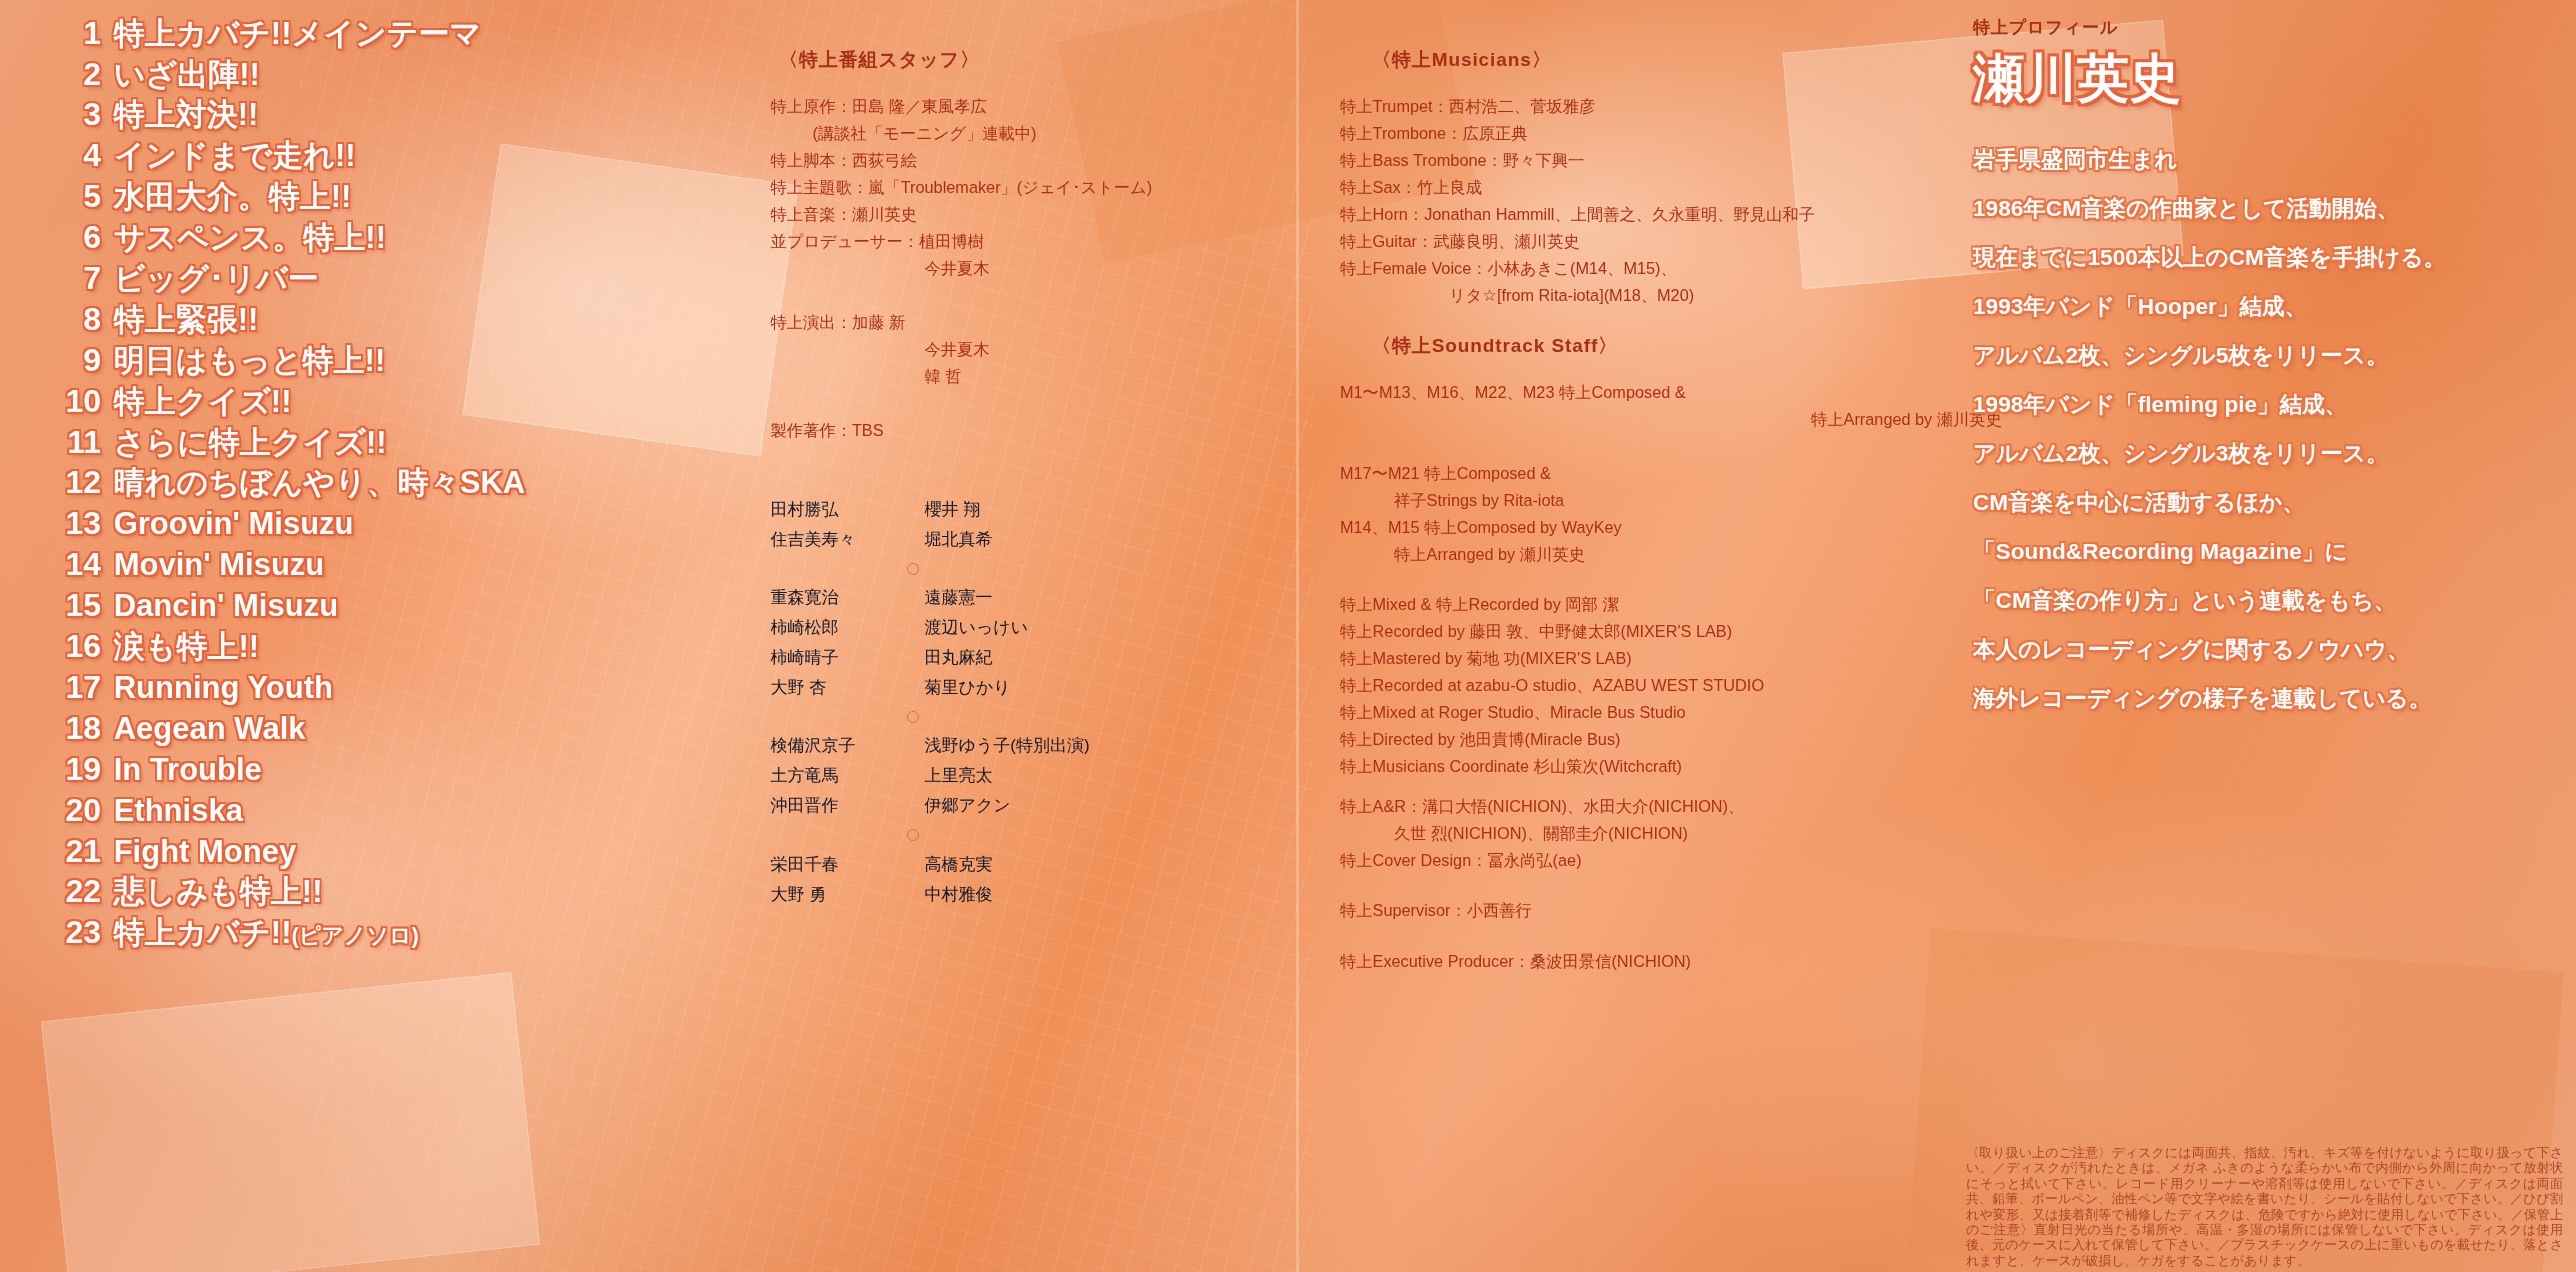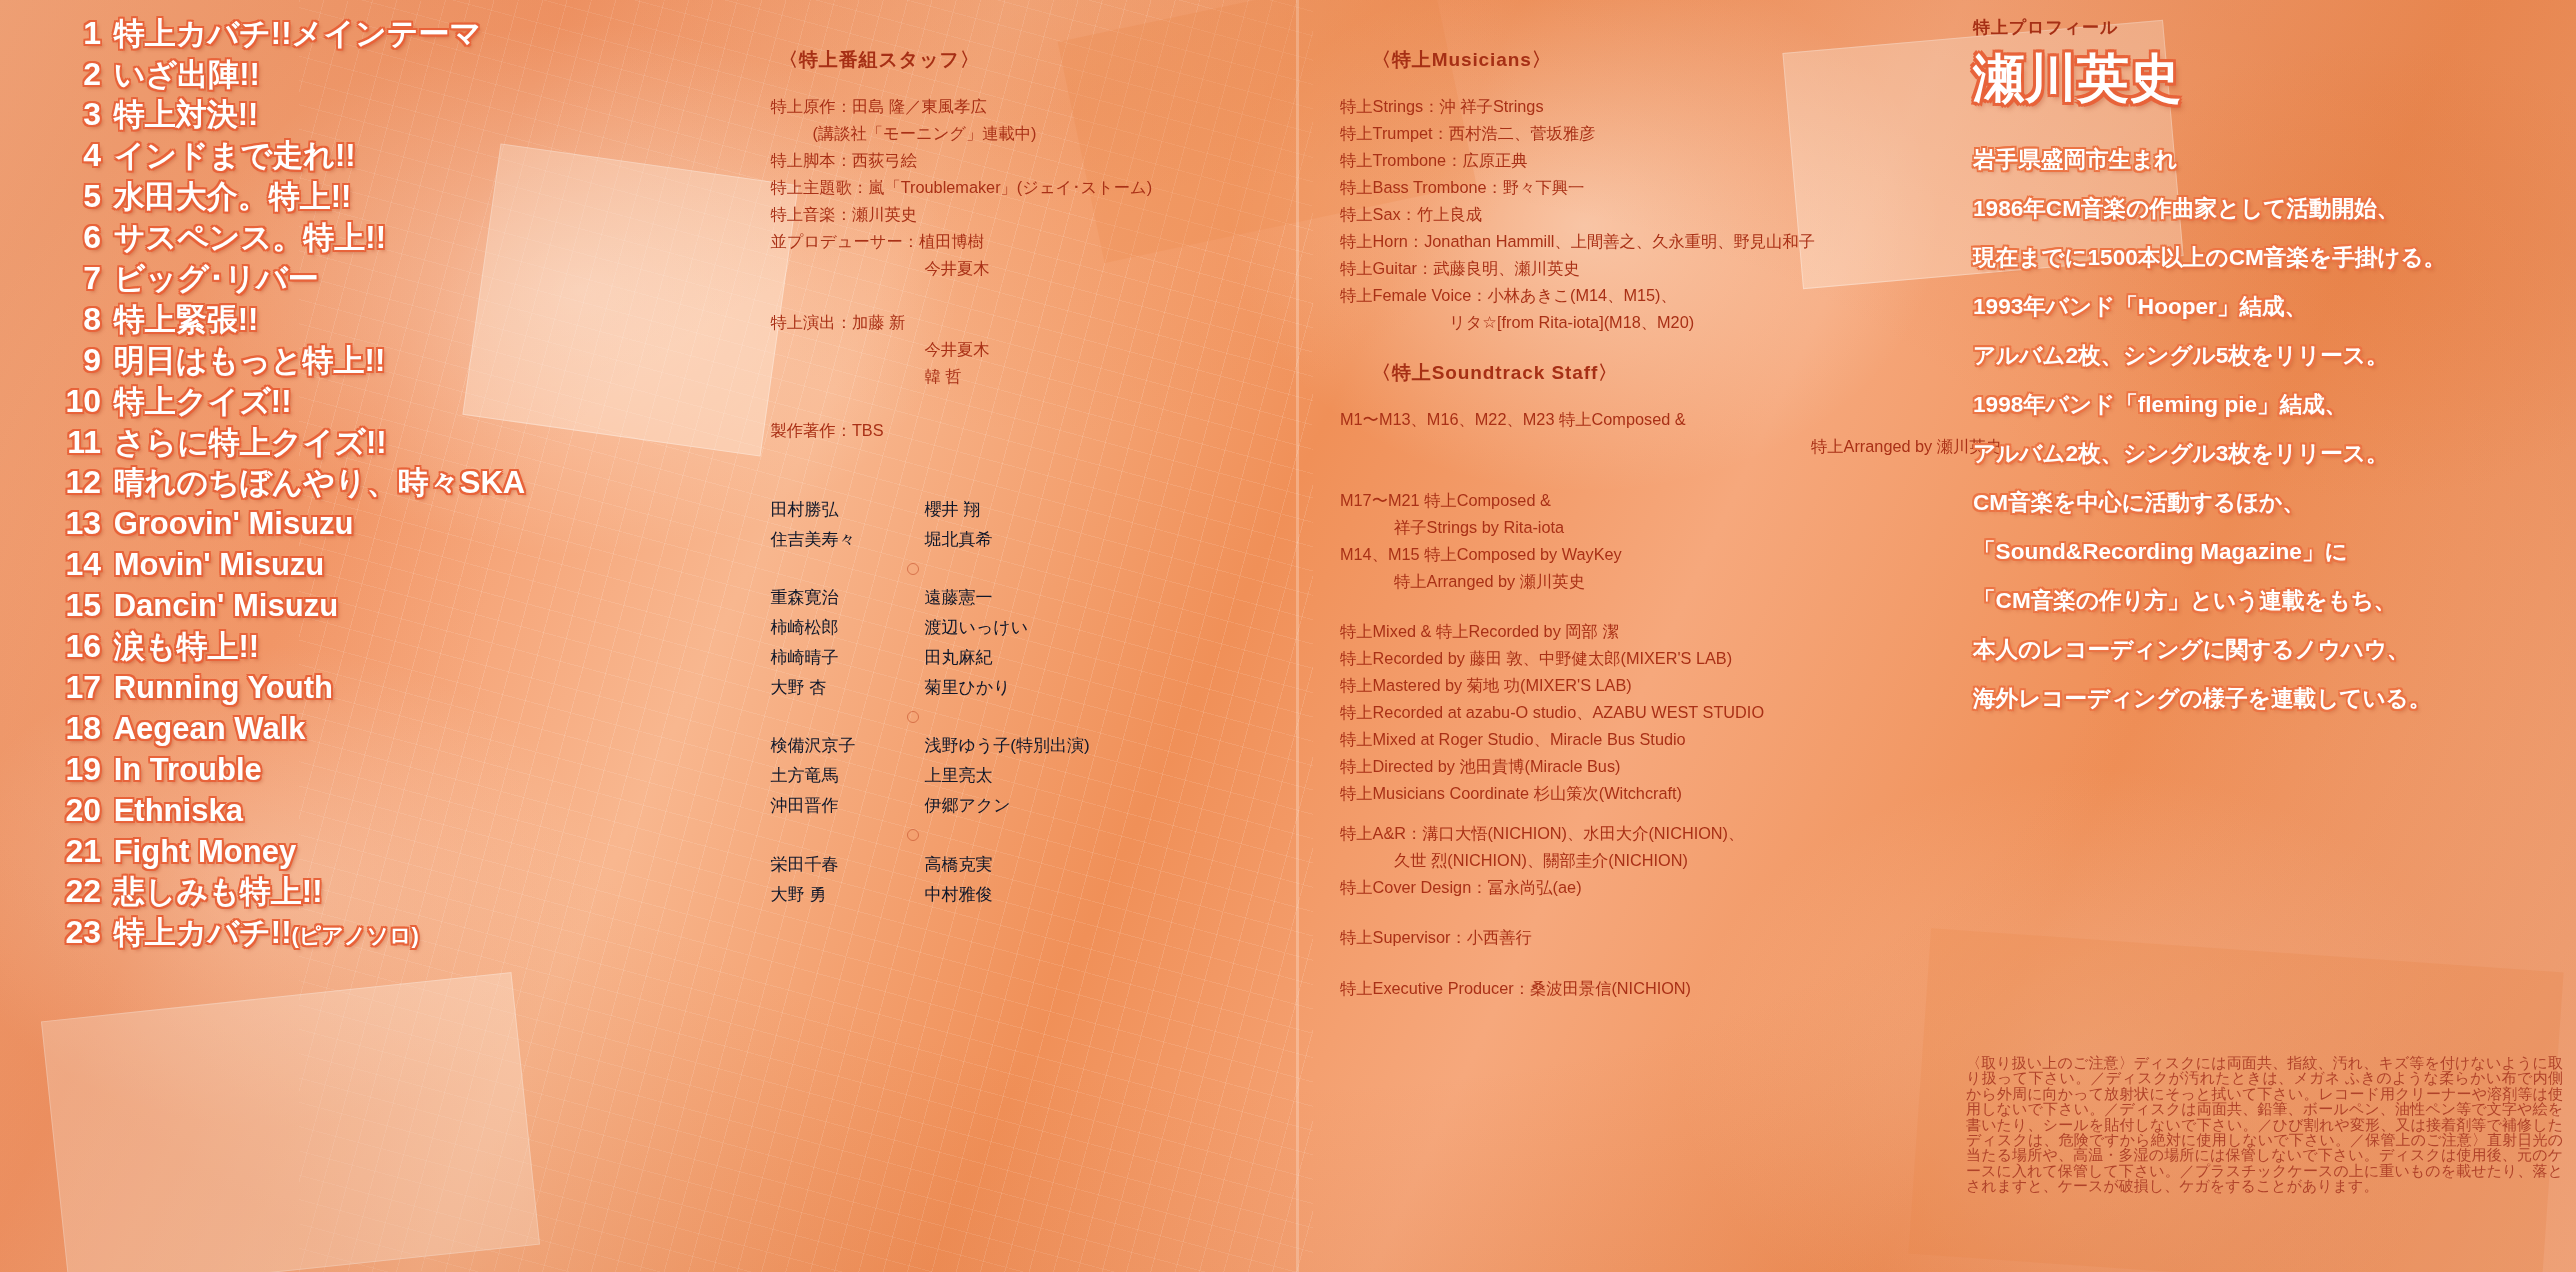--- a/index.html
+++ b/index.html
@@ -109,22 +109,22 @@
   }
   .prof-line{
     font-size:22.6px;line-height:49px;color:#ffffff;font-weight:bold;
     text-shadow:
       1.8px 0 0 #ec7444,-1.8px 0 0 #ec7444,0 1.8px 0 #ec7444,0 -1.8px 0 #ec7444,
       1.8px 1.8px 0 #ec7444,-1.8px 1.8px 0 #ec7444,1.8px -1.8px 0 #ec7444,-1.8px -1.8px 0 #ec7444,
       2.7px 2.7px 3.6px rgba(160,50,20,.3);
     white-space:nowrap;
   }
   .notice{
-    position:absolute;left:1966px;top:1055px;width:597px;
-    font-size:15px;line-height:15.4px;color:#b0422a;text-align:justify;
+    position:absolute;left:1966px;top:1145px;width:597px;
+    font-size:13px;line-height:15.4px;color:#b0422a;text-align:justify;
   }
 </style>
 </head>
 <body>
 
 <div class="bg">
   <div class="base"></div>
   <div class="photo"></div>
   <div class="grid"></div>
   <div class="slab" style="left:54px;top:996px;width:471px;height:272px;transform:rotate(-6deg);"></div>
@@ -298,21 +298,20 @@
         <div class="castrow">
           <div class="a">大野 勇</div>
           <div class="b">中村雅俊</div>
         </div>
       </div>
   </div>
 
   <div class="col3">
     <div class="sec-head">〈特上Musicians〉</div>
     <div id="musician-lines">
-        <div class="m-line">特上Strings：沖 祥子Strings</div>
         <div class="m-line">特上Trumpet：西村浩二、菅坂雅彦</div>
         <div class="m-line">特上Trombone：広原正典</div>
         <div class="m-line">特上Bass Trombone：野々下興一</div>
         <div class="m-line">特上Sax：竹上良成</div>
         <div class="m-line">特上Horn：Jonathan Hammill、上間善之、久永重明、野見山和子</div>
         <div class="m-line">特上Guitar：武藤良明、瀬川英史</div>
         <div class="m-line">特上Female Voice：小林あきこ(M14、M15)、</div>
         <div class="m-line r">リタ☆[from Rita-iota](M18、M20)</div>
       </div>
     <div class="gap"></div>

